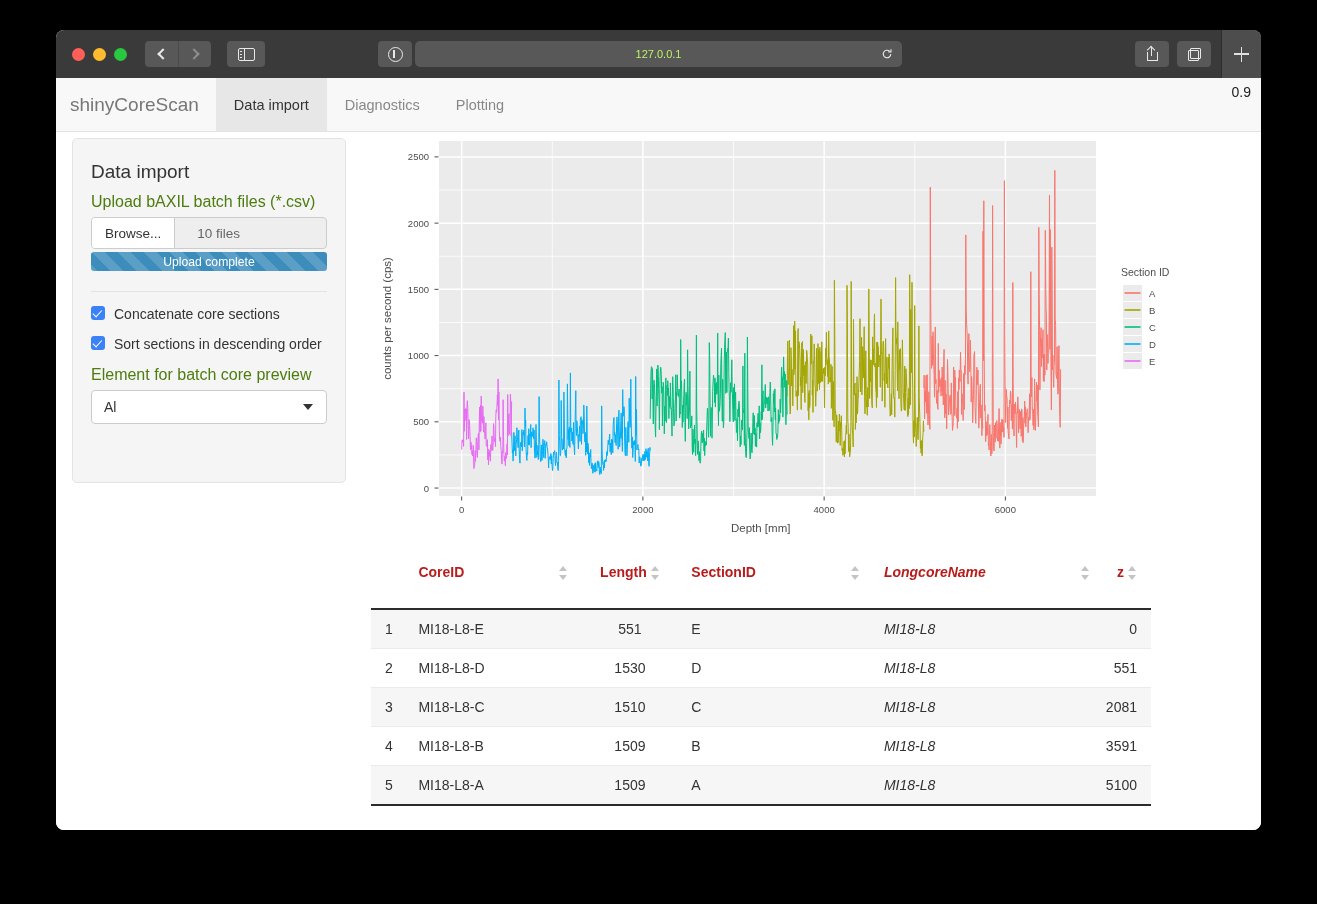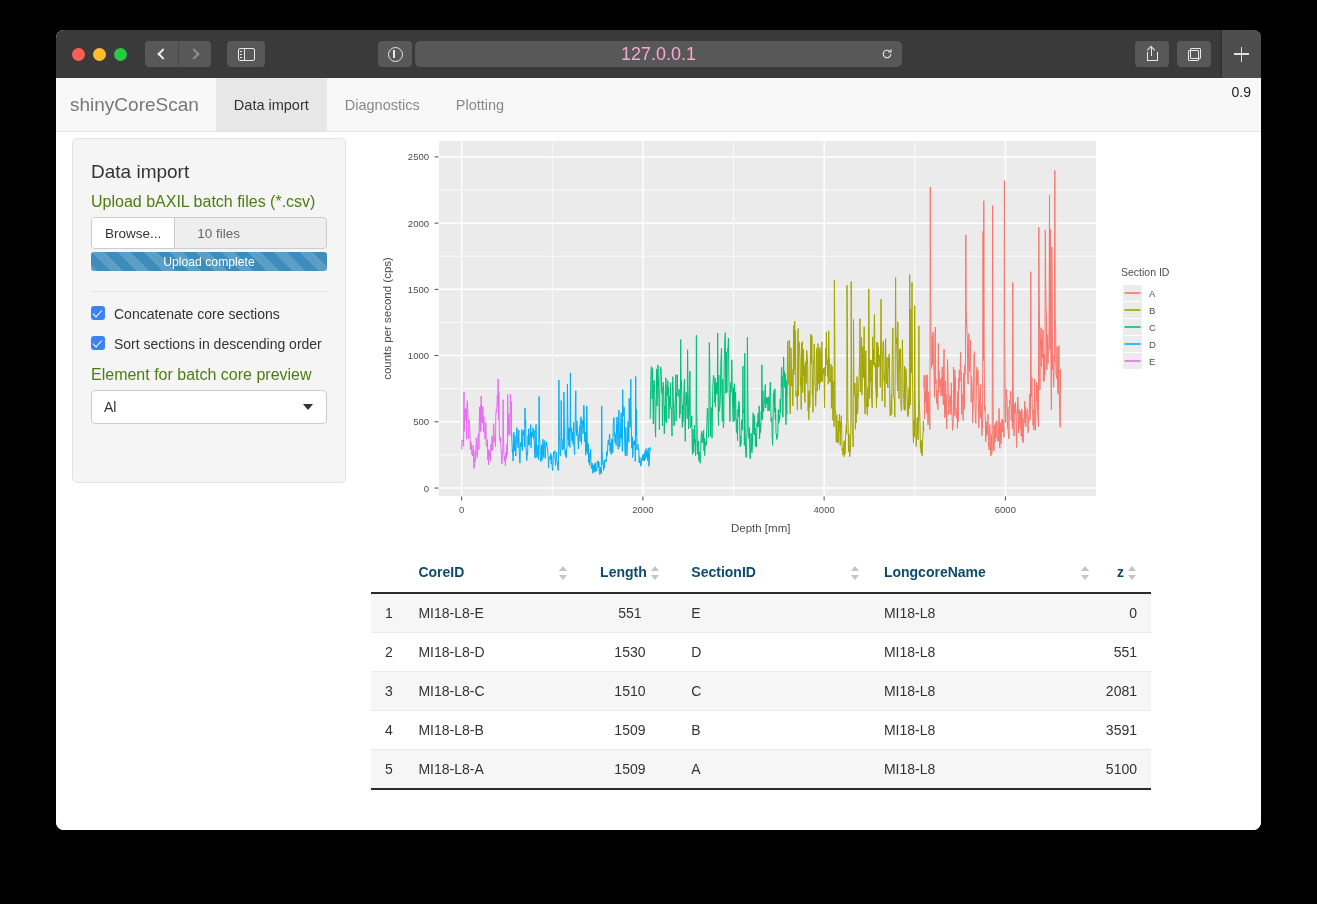--- a/index.html
+++ b/index.html
@@ -77,21 +77,21 @@
     content: ""; position: absolute; left: 4.7px; top: 2px;
     width: 1.8px; height: 8px; background: #e8e8e8;
   }
 
   #urlbar {
     position: absolute; left: 359px;
     width: 487px; height: 26px;
     background: #585858; border-radius: 5px;
     display: flex; align-items: center; justify-content: center;
   }
-  #urlbar .url { color: #f9a8d4; font-size: 18px; }
+  #urlbar .url { color: #bef264; font-size: 11px; }
   .reload {
     position: absolute; right: 9px; top: 50%; transform: translateY(-50%);
     width: 12px; height: 12px;
   }
 
   .rightbtns { position: absolute; right: 50px; display: flex; gap: 8px; }
   .rbtn {
     width: 34px; height: 26px; background: #585858; border-radius: 4px;
     display: flex; align-items: center; justify-content: center;
   }
@@ -233,38 +233,38 @@
   #plotsvg { display: block; }
 
   
   #table {
     position: absolute;
     left: 315px; top: 478px;
     width: 780px;
   }
   table { width: 100%; border-collapse: collapse; font-size: 14px; }
   thead th {
-    padding: 8px 8px 12px;
-    font-size: 14px; font-weight: bold; color: #0c4a6e;
+    padding: 8px 8px 28px;
+    font-size: 14px; font-weight: bold; color: #b91c1c;
     border-bottom: 2px solid #2b2b2b;
     white-space: nowrap;
     margin-left: 22px;
   }
   tbody td {
     padding: 11px 8px;
     color: #333;
     border-bottom: 1px solid #eaeaea;
   }
   tbody tr:nth-child(odd) td { background: #f6f6f6; }
   tbody tr:last-child td { border-bottom: 2px solid #2b2b2b; }
   .c-idx  { width: 58px; text-align: left; padding-left: 14px; }
   .c-core { width: 190px; text-align: left; }
   .c-len  { width: 120px; text-align: center; }
   .c-sec  { width: 160px; text-align: left; padding-left: 16px; }
-  .c-long { width: 180px; text-align: left; padding-left: 16px; }
+  .c-long { width: 180px; text-align: left; padding-left: 16px; font-style: italic; }
   .c-z    { text-align: right; padding-right: 14px; }
   th.c-core, th.c-sec, th.c-long { text-align: left; }
   th.c-idx { text-align: left; }
   .sorticon {
     display: inline-block; width: 9px; margin-left: 7px;
     vertical-align: middle; position: relative; height: 14px;
   }
   .sorticon::before, .sorticon::after {
     content: ""; position: absolute; left: 0;
     border-left: 4.5px solid transparent;

